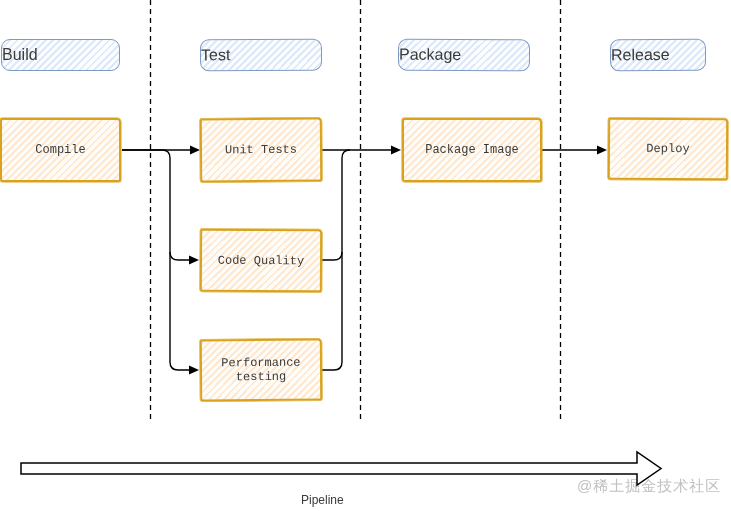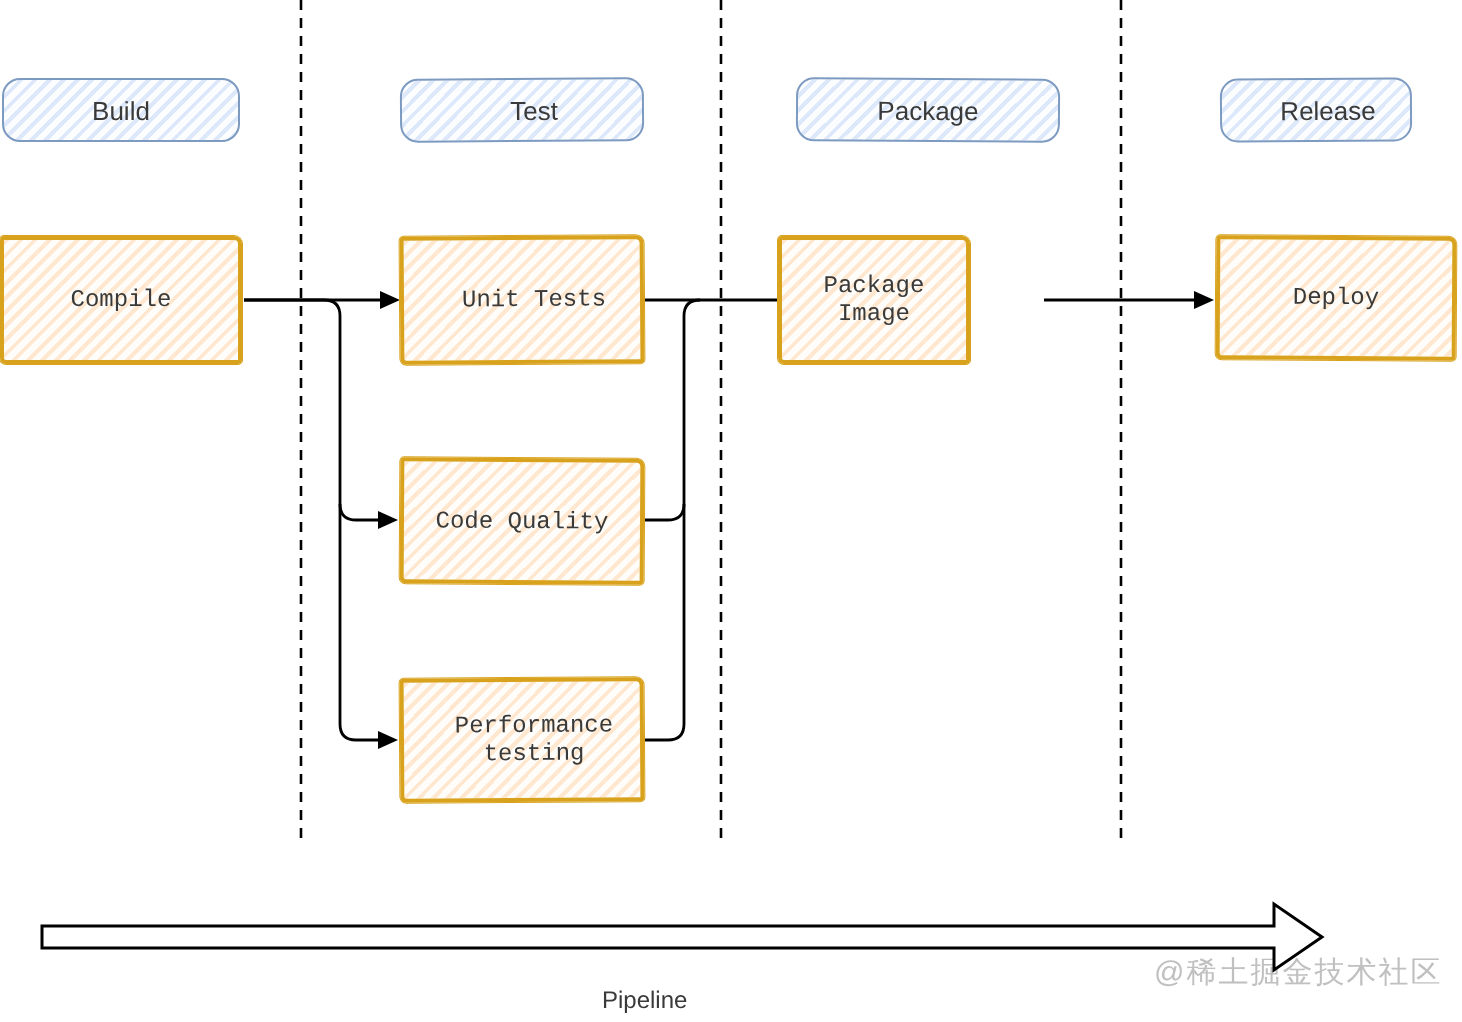--- a/index.html
+++ b/index.html
@@ -30,24 +30,24 @@
     box-shadow:0 0 0 0.5px var(--node-border,#d9a21c);
     font-family:Liberation Mono, monospace;
   }
   
   .pill{
     position:absolute;box-sizing:border-box;z-index:3;
     height:32px;
     border:1.6px solid var(--stage-border,#7d9ac1);
     background:repeating-linear-gradient(135deg,#dde9fa 0 2px,#fcfdff 2px 5px);
     border-radius:9px;
-    display:flex;align-items:center;justify-content:center;
-    font-size:13px;
+    display:flex;align-items:center;
+    font-size:16px;
   }
-  .tilt-a{transform:rotate(-0.4deg);padding-left:12px;}
+  .tilt-a{transform:rotate(-0.4deg);}
   .tilt-b{transform:rotate(0.35deg);}
 
   .caption{
     position:absolute;z-index:3;font-size:12px;
   }
   .watermark{
     position:absolute;z-index:1;font-size:15px;letter-spacing:1px;
     color:var(--watermark,#c0c0c0);white-space:nowrap;text-align:right;
   }
 </style>
@@ -99,21 +99,21 @@
   </div>
   <div class="node tilt-a" style="left:200px;top:118px;height:64px;">
     <span>Unit Tests</span>
   </div>
   <div class="node tilt-b" style="left:200px;top:229px;height:63px;">
     <span>Code Quality</span>
   </div>
   <div class="node tilt-a" style="left:200px;top:339px;height:62px;">
     <span>Performance testing</span>
   </div>
-  <div class="node" style="left:389px;top:118px;width:96px;height:64px;">
+  <div class="node" style="left:402px;top:118px;width:140px;height:64px;">
     <span>Package Image</span>
   </div>
   <div class="node tilt-b" style="left:608px;top:118px;width:120px;">
     <span>Deploy</span>
   </div>
 
   <div class="caption" style="left:301px;top:493px;width:120px;">Pipeline</div>
 
 </div>
 

